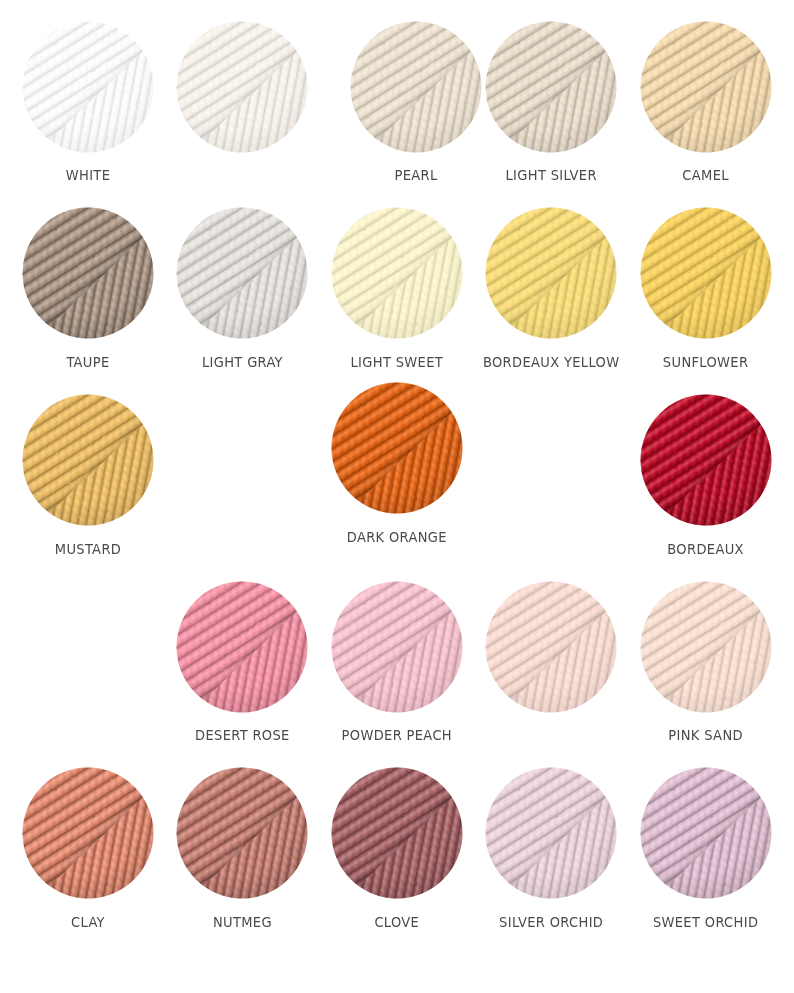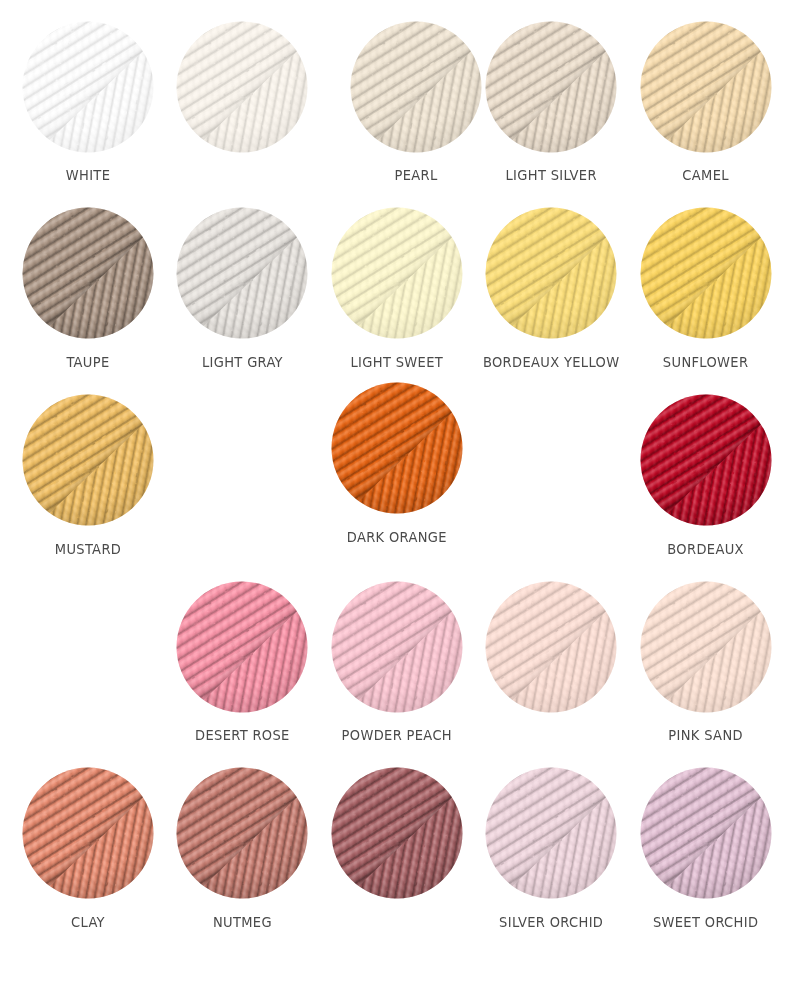--- a/index.html
+++ b/index.html
@@ -296,20 +296,21 @@
     </svg>
     <div class="label">NUTMEG</div>
   </div>
   <div class="cell" style="left:330.80px;top:767.20px">
     <svg class="ball" viewBox="0 0 100 100">
       <g clip-path="url(#yc)">
         <rect width="100" height="100" fill="#ad6367"></rect>
         <use href="#yarnTex" opacity="1"></use>
       </g>
     </svg>
+    <div class="label">CLOVE</div>
   </div>
   <div class="cell" style="left:485.20px;top:767.20px">
     <svg class="ball" viewBox="0 0 100 100">
       <g clip-path="url(#yc)">
         <rect width="100" height="100" fill="#f4dae2"></rect>
         <use href="#yarnTex" opacity="0.62"></use>
       </g>
     </svg>
     <div class="label">SILVER ORCHID</div>
   </div>

